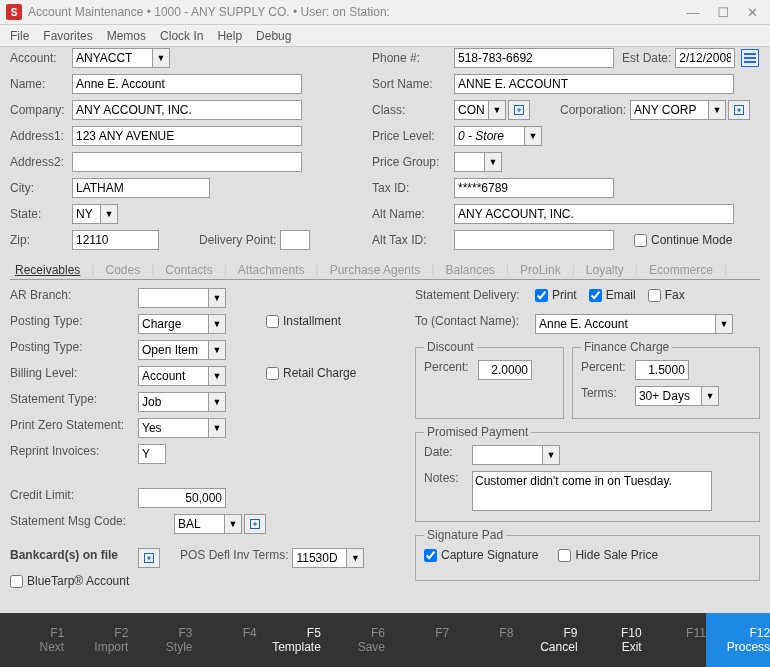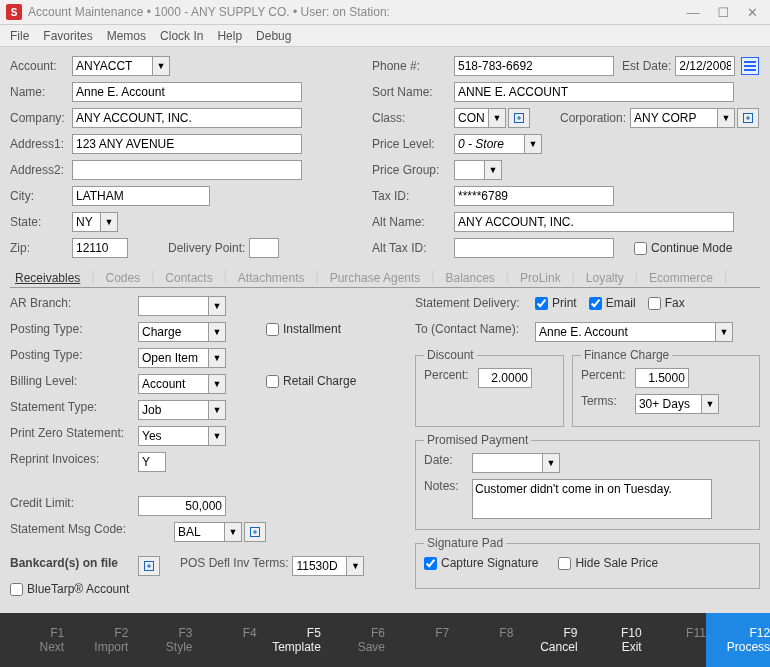--- a/index.html
+++ b/index.html
@@ -4,21 +4,21 @@
 <style>
 * { box-sizing: border-box; margin: 0; padding: 0; font-family: "Segoe UI", Tahoma, sans-serif; font-size: 12px; }
 body { width: 770px; height: 667px; background: #e0e0e0; color: #333; position: relative; overflow: hidden; }
 .titlebar { height: 25px; display: flex; align-items: center; padding: 0 6px; background: #f0f0f0; border-bottom: 1px solid #ccc; }
 .app-icon { width: 16px; height: 16px; background: #d32f2f; color: #fff; font-weight: bold; font-size: 10px; display: flex; align-items: center; justify-content: center; border-radius: 2px; margin-right: 6px; }
 .titlebar-text { flex: 1; color: #888; font-size: 12px; }
 .win-btns { display: flex; gap: 18px; color: #888; padding-right: 6px; }
 .win-btns span { cursor: pointer; font-size: 13px; }
 .menubar { height: 22px; display: flex; align-items: center; padding: 0 10px; gap: 14px; background: #f0f0f0; border-bottom: 1px solid #ccc; }
 .menubar span { color: #555; cursor: pointer; }
-.form-area { padding: 8px 10px; background: #e0e0e0; }
+.form-area { padding: 0 10px; background: #e0e0e0; }
 .row { display: flex; align-items: center; margin-bottom: 4px; min-height: 22px; }
 .lbl { color: #555; }
 .lbl-l { width: 62px; }
 .lbl-r { width: 82px; }
 input.txt, select.sel { border: 1px solid #999; background: #fff; height: 20px; padding: 1px 3px; font-size: 12px; }
 .combo { display: inline-flex; }
 .combo input { border-right: none; }
 .combo button, .dd-btn { width: 18px; height: 20px; border: 1px solid #999; background: #eee; cursor: pointer; font-size: 9px; display:flex; align-items:center; justify-content:center; }
 .icon-btn { width: 22px; height: 20px; border: 1px solid #999; background: #eee; cursor: pointer; display:flex; align-items:center; justify-content:center; }
 .icon-btn svg { width: 12px; height: 12px; }
@@ -104,21 +104,21 @@
       </div>
       <div class="row">
         <span class="lbl lbl-l">State:</span>
         <div class="combo">
           <input class="txt" style="width: 28px;" value="NY">
           <button class="dd-btn">▼</button>
         </div>
       </div>
       <div class="row">
         <span class="lbl lbl-l">Zip:</span>
-        <input class="txt" style="width: 56px;" value="12110">
+        <input class="txt" style="width: 87px;" value="12110">
         <span class="lbl" style="margin-left:40px">Delivery Point:</span>
         <input class="txt" style="width: 30px; margin-left: 4px;" value="">
       </div>
     </div>
 
     <div class="col-right">
       <div class="row">
         <span class="lbl lbl-r">Phone #:</span>
         <input class="txt" style="width: 160px;" value="518-783-6692">
         <span class="lbl" style="margin-left:8px">Est Date:</span>
@@ -142,21 +142,21 @@
           <button class="dd-btn">▼</button>
         </div>
         <button class="icon-btn" style="margin-left:2px">
             <svg viewBox="0 0 24 24">
               <rect x="3" y="3" width="18" height="18" fill="none" stroke="#1565c0" stroke-width="2"></rect>
               <path d="M8 12h8M12 8v8" stroke="#1565c0" stroke-width="2"></path>
             </svg>
           </button>
         <span class="lbl" style="margin-left:30px">Corporation:</span>
         <div class="combo" style="margin-left:4px">
-          <input class="txt" style="width: 87px;" value="ANY CORP">
+          <input class="txt" style="width: 78px;" value="ANY CORP">
           <button class="dd-btn">▼</button>
         </div>
         <button class="icon-btn" style="margin-left:2px">
             <svg viewBox="0 0 24 24">
               <rect x="3" y="3" width="18" height="18" fill="none" stroke="#1565c0" stroke-width="2"></rect>
               <path d="M8 12h8M12 8v8" stroke="#1565c0" stroke-width="2"></path>
             </svg>
           </button>
       </div>
       <div class="row">

